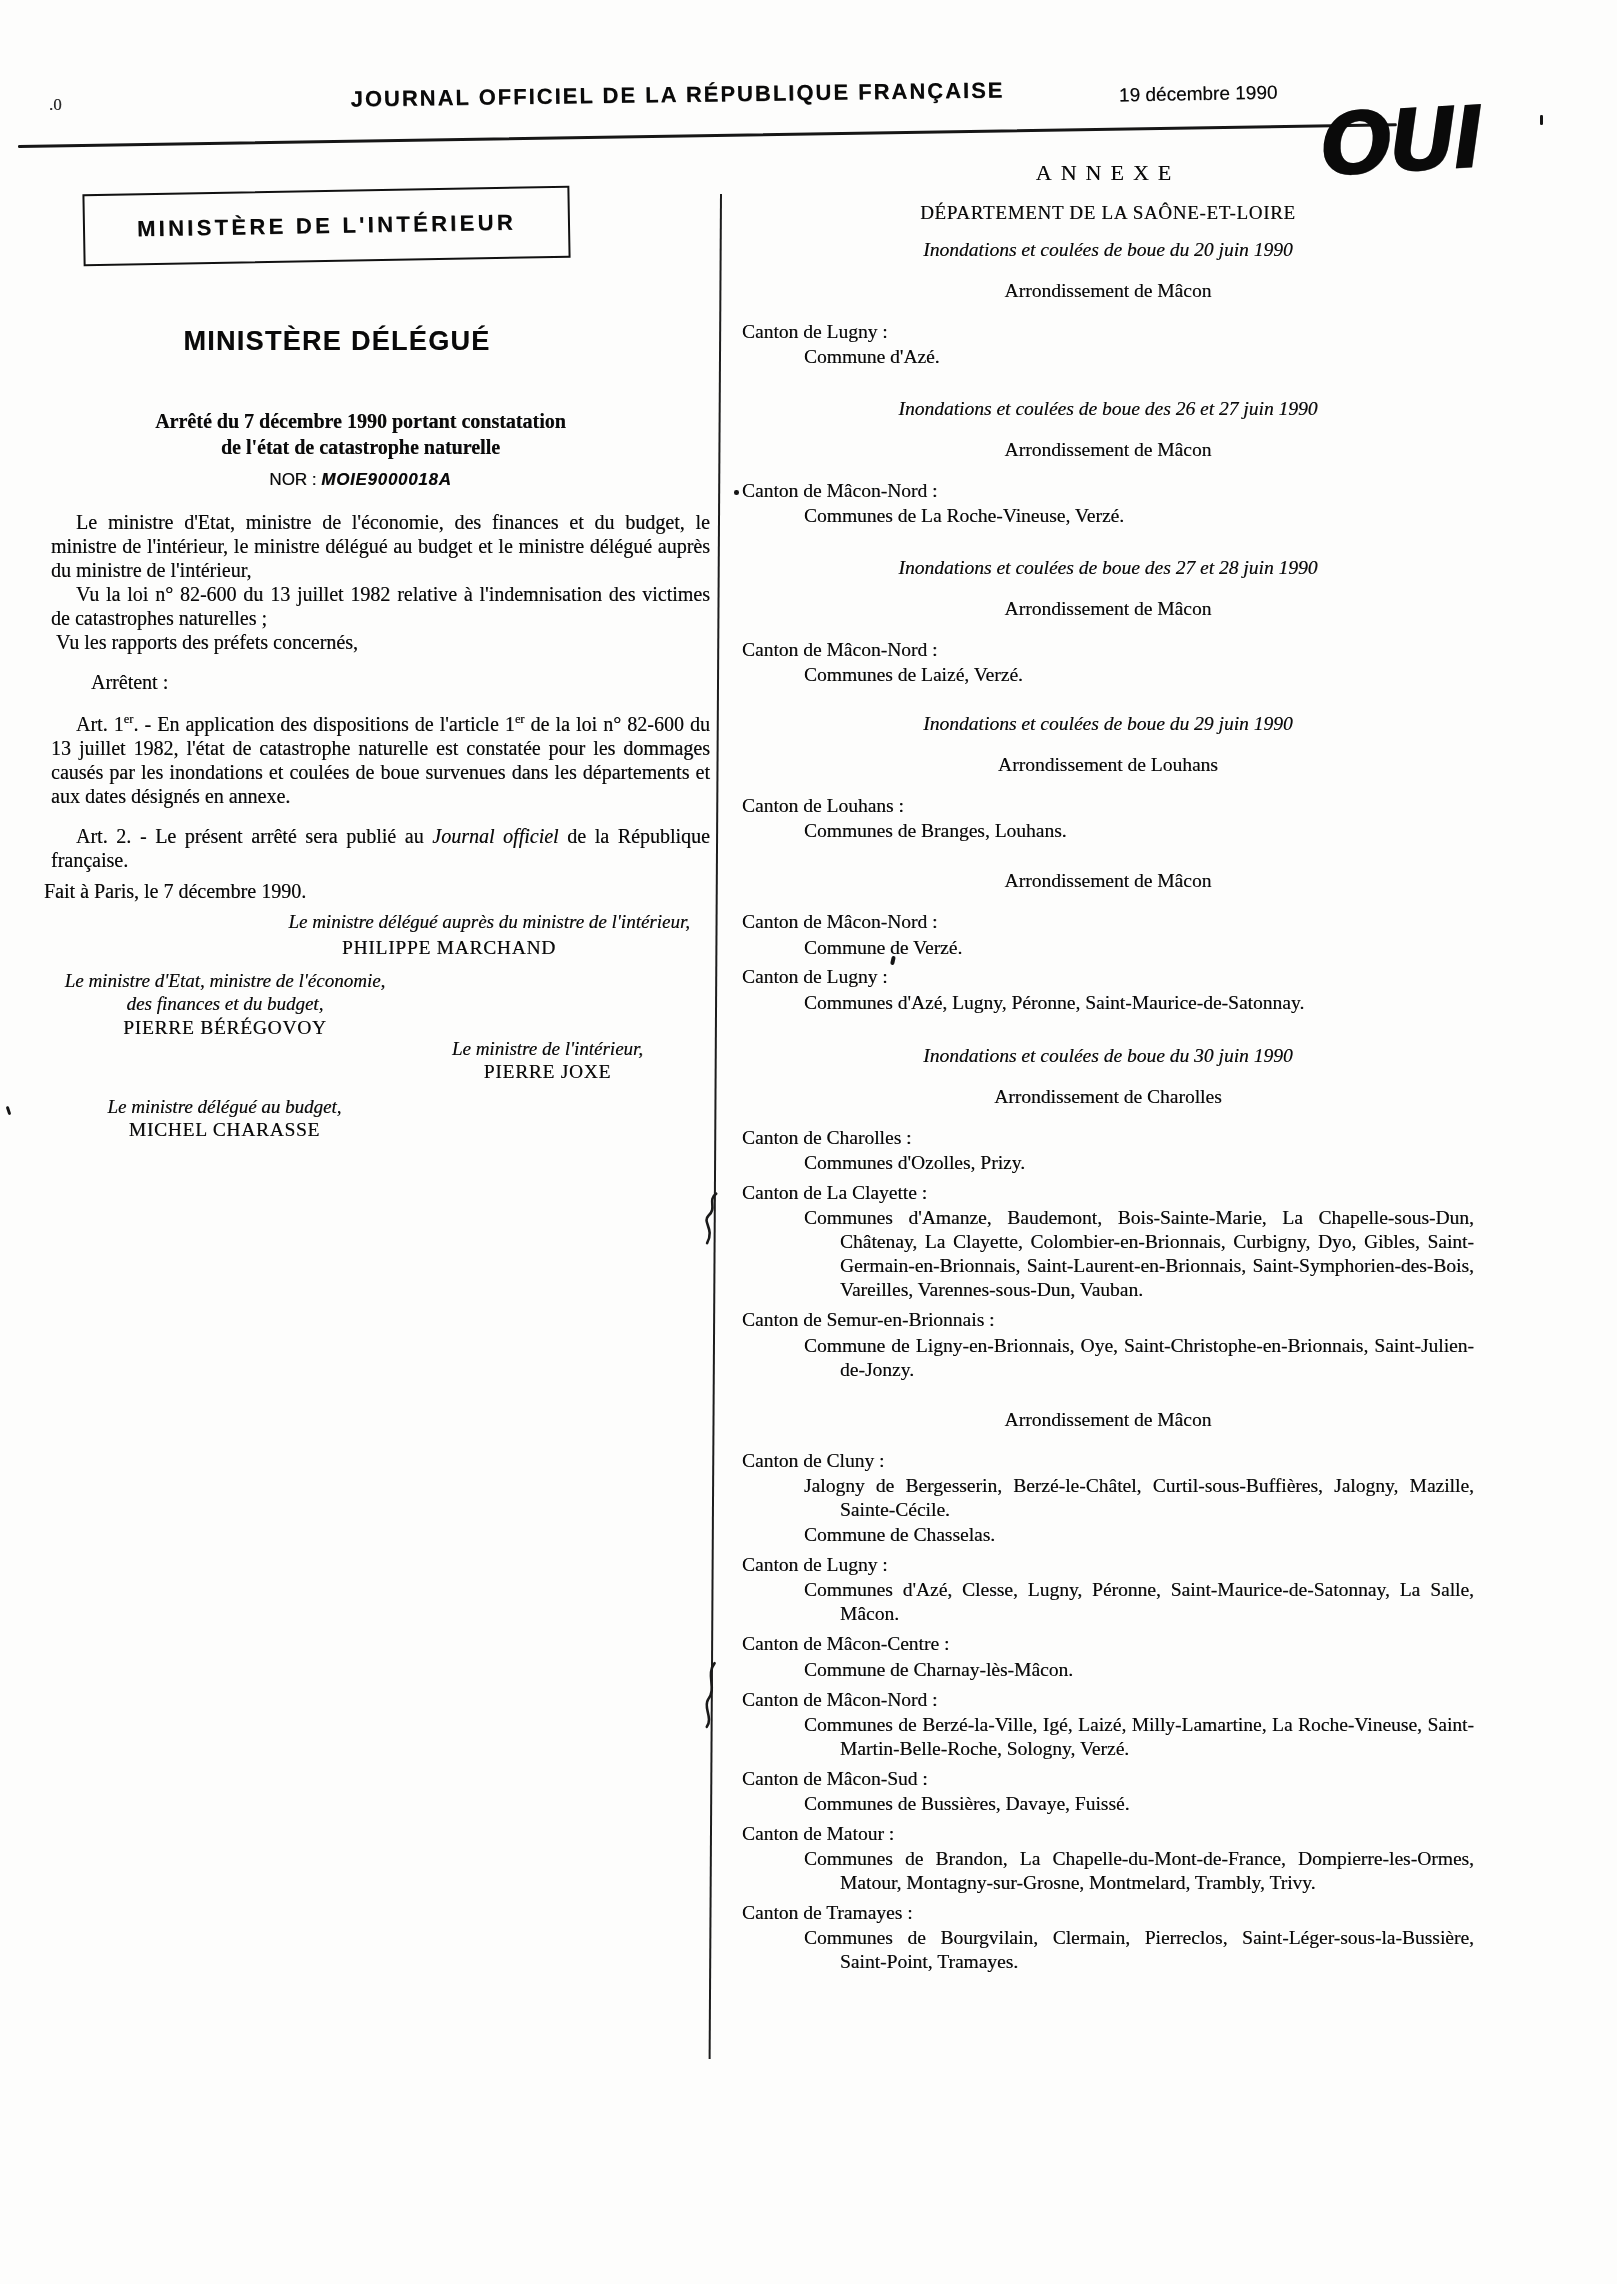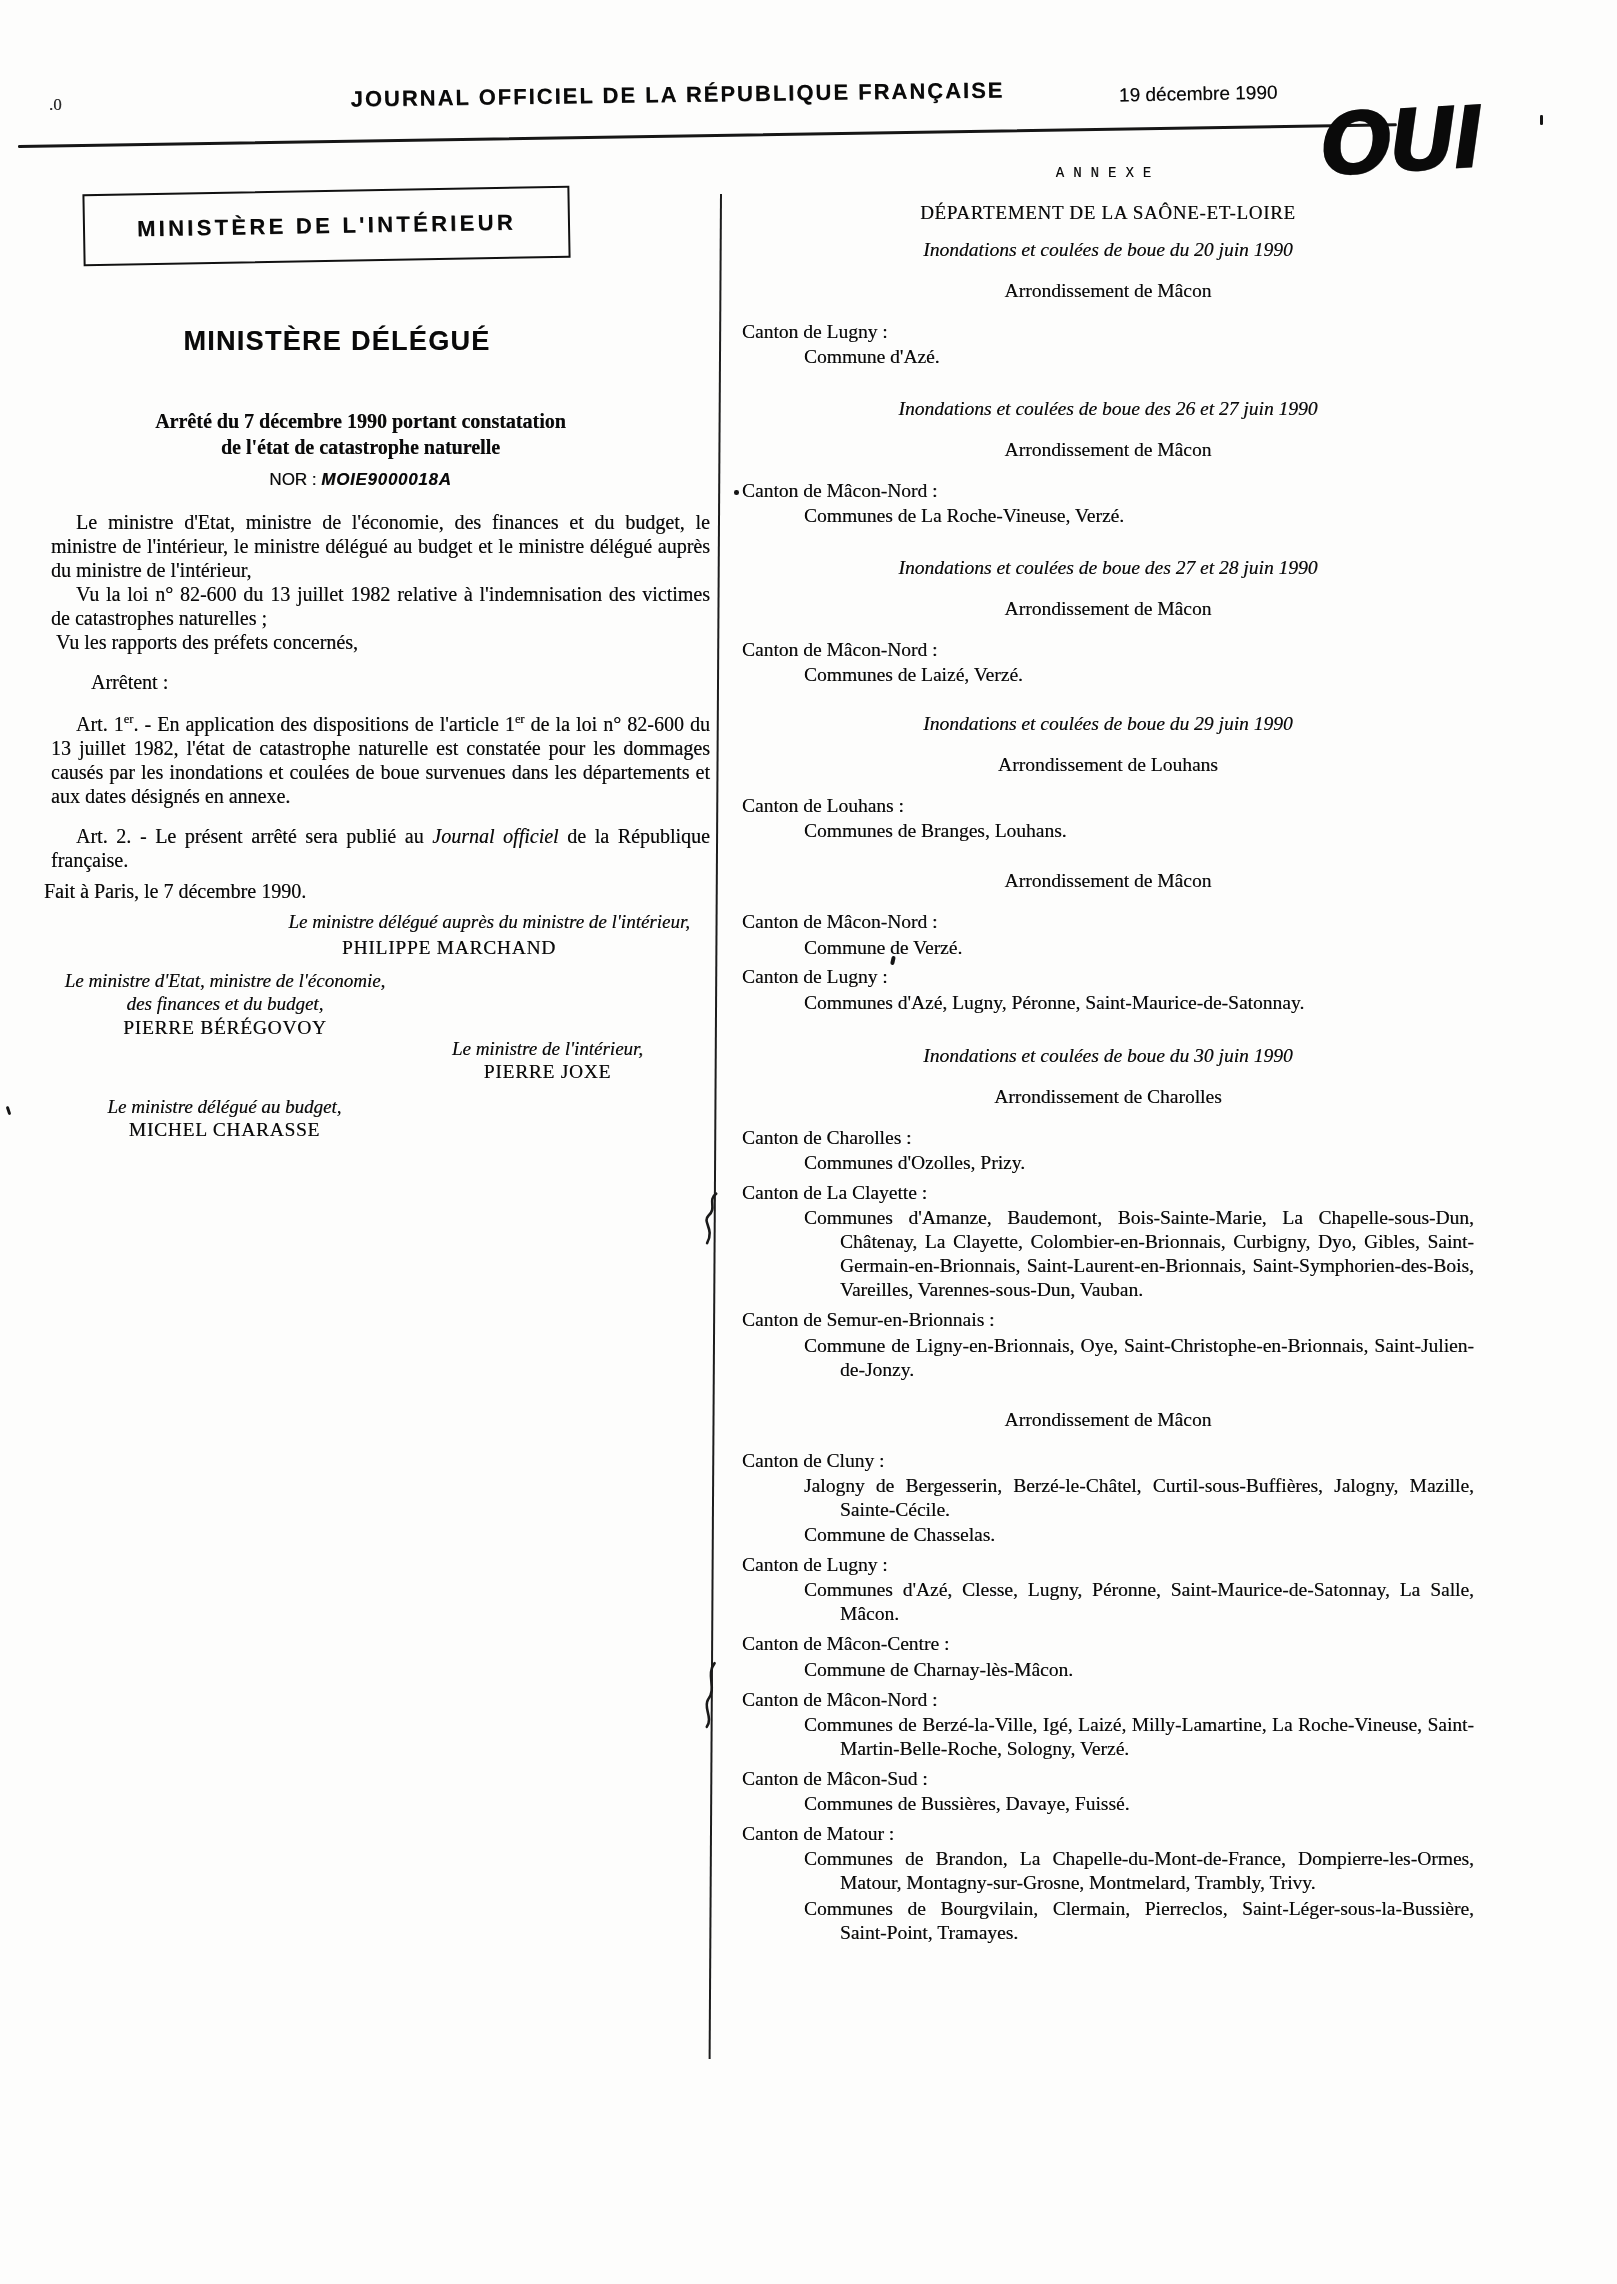--- a/index.html
+++ b/index.html
@@ -41,21 +41,21 @@
   .body-par{left:31px;width:659px;font-size:20px;line-height:24px;}
   .indent{text-indent:25px;}
   .arretent{left:91px;top:671px;font-size:20px;}
   .fait{left:44px;top:880px;font-size:20px;}
   .sig-title{font-size:19px;font-style:italic;line-height:23.4px;}
   .sig-name{font-size:19.5px;letter-spacing:0.7px;line-height:23.4px;}
   sup{font-size:0.62em;}
 
   
   #right-col{left:742px;top:161px;width:732px;font-size:19.5px;line-height:24px;}
-  .annexe-title{letter-spacing:9px;font-size:14px;font-family:Liberation Mono, monospace;}
+  .annexe-title{letter-spacing:9px;font-size:22px;}
   .department{margin-top:15.6px;font-size:19px;letter-spacing:0.7px;}
   .sec{position:absolute;left:0;width:732px;}
   .sec1{top:77px;} .sec2{top:236px;} .sec3{top:395px;} .sec4{top:551px;} .sec5{top:883px;}
   .event{font-style:italic;text-align:center;font-size:19.5px;}
   .arrond{text-align:center;margin-top:17px;}
   .arrond.mt40{margin-top:26px;}
   .canton{margin-top:17px;}
   .canton.mt8{margin-top:5.9px;}
   .communes{margin-top:1.3px;padding-left:98px;text-indent:-36px;text-align:justify;}
 
@@ -183,20 +183,21 @@
       <div class="canton mt8 ink">Canton de Lugny :</div>
       <div class="communes ink">Communes d'Azé, Clesse, Lugny, Péronne, Saint-Maurice-de-Satonnay, La Salle, Mâcon.</div>
       <div class="canton mt8 ink">Canton de Mâcon-Centre :</div>
       <div class="communes ink">Commune de Charnay-lès-Mâcon.</div>
       <div class="canton mt8 ink">Canton de Mâcon-Nord :</div>
       <div class="communes ink">Communes de Berzé-la-Ville, Igé, Laizé, Milly-Lamartine, La Roche-Vineuse, Saint-Martin-Belle-Roche, Sologny, Verzé.</div>
       <div class="canton mt8 ink">Canton de Mâcon-Sud :</div>
       <div class="communes ink">Communes de Bussières, Davaye, Fuissé.</div>
       <div class="canton mt8 ink">Canton de Matour :</div>
       <div class="communes ink">Communes de Brandon, La Chapelle-du-Mont-de-France, Dompierre-les-Ormes, Matour, Montagny-sur-Grosne, Montmelard, Trambly, Trivy.</div>
+      <div class="canton mt8 ink">Canton de Tramayes :</div>
       <div class="communes ink">Communes de Bourgvilain, Clermain, Pierreclos, Saint-Léger-sous-la-Bussière, Saint-Point, Tramayes.</div>
     </div>
   </div>
 
   <div class="speck" style="left:734px;top:490px;width:4.6px;height:4.6px;"></div>
   <div class="speck" style="left:891px;top:956px;width:3.9px;height:8.5px;border-radius:2px;transform:rotate(12deg);"></div>
   <div class="speck" style="left:1540px;top:115px;width:2.6px;height:10.4px;border-radius:1.3px;"></div>
   <svg class="smudge" style="left:698px;top:1191px;" width="26" height="56" viewBox="0 0 40 86">
     <path d="M28 4 C14 14, 30 26, 16 38 C6 48, 26 58, 14 80" stroke="#1a1a1a" stroke-width="4" fill="none" stroke-linecap="round"></path>
   </svg>

